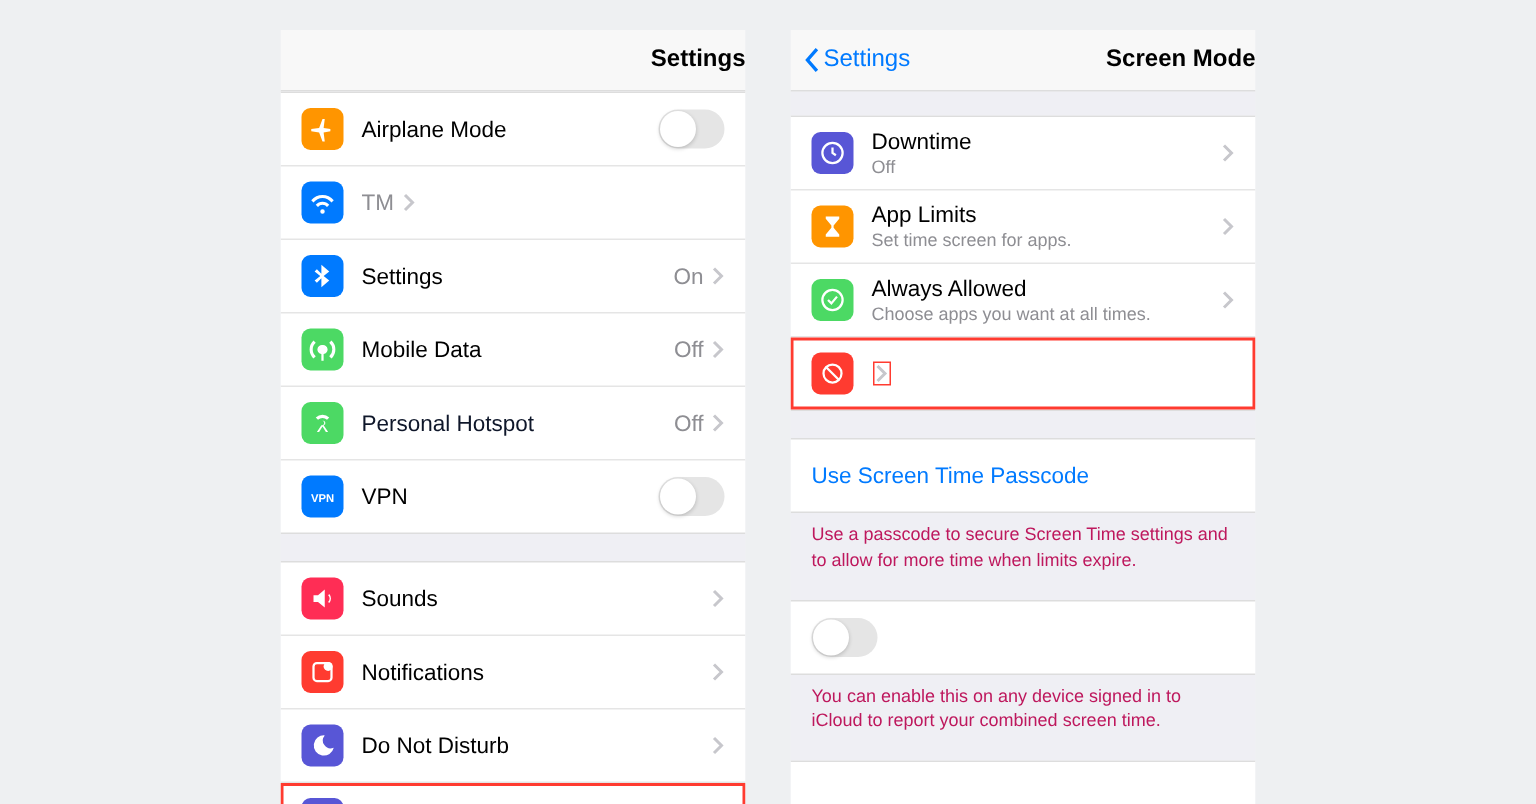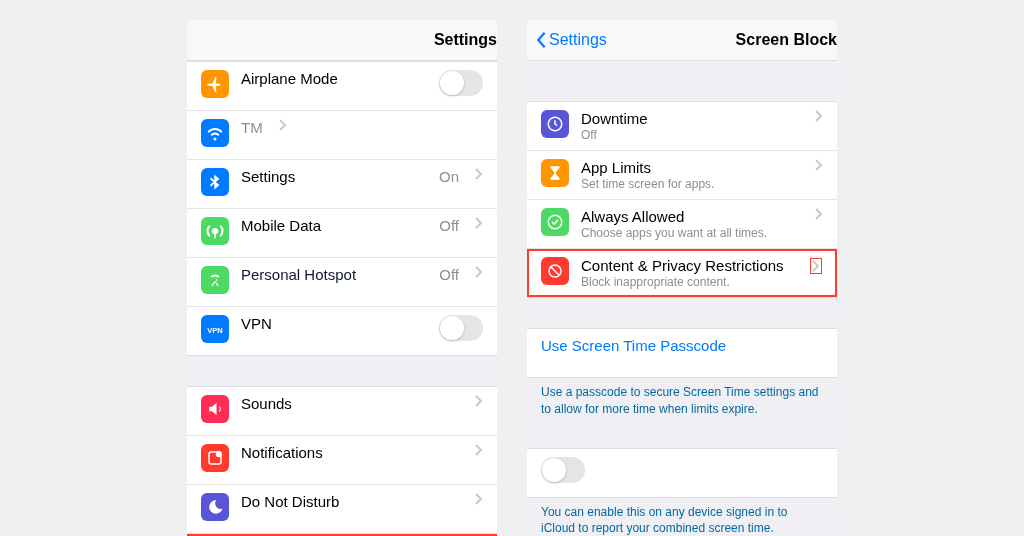--- a/index.html
+++ b/index.html
@@ -1,38 +1,38 @@
 <!DOCTYPE html>
 <html><head>
 <meta charset="utf-8">
 <style>
 body{margin:0;background:#eef0f2;font-family:-apple-system,Helvetica,Arial,sans-serif;display:flex;justify-content:center;gap:30px;padding:20px}
 .phone{width:310px;background:#efeff4;overflow:hidden}
 .header{background:#f8f8f8;height:40px;display:flex;align-items:center;justify-content:flex-end;position:relative;border-bottom:1px solid #ddd}
 .header-title{font-weight:600;font-size:16px}
 .back{position:absolute;left:8px;color:#007aff;display:flex;align-items:center;font-size:16px}
 .back svg{width:12px;height:18px;margin-right:2px}
-.group{margin-top:30px;background:#fff;border-top:1px solid #ddd;border-bottom:1px solid #ddd}
+.group{margin-top:18px;background:#fff;border-top:1px solid #ddd;border-bottom:1px solid #ddd}
 .group.tight{margin-top:0}
-.row{display:flex;align-items:flex-start;padding:8px 14px;border-bottom:1px solid #e5e5e5;min-height:32px;position:relative}
+.row{display:flex;align-items:center;padding:8px 14px;border-bottom:1px solid #e5e5e5;min-height:32px;position:relative}
 .row:last-child{border-bottom:none}
 .icon{width:28px;height:28px;border-radius:6px;display:flex;align-items:center;justify-content:center;margin-right:12px;flex:none}
 .icon svg{width:18px;height:18px;fill:#fff}
 .label{flex:1;font-size:15px;color:#000}
 .label.dim{color:#0f172a}
 .sub{font-size:12px;color:#8e8e93;margin-top:1px}
 .two-line{flex:1}
 .two-line .t{font-size:15px;color:#000}
-.detail{color:#8e8e93;font-size:15px;margin-right:16px}
+.detail{color:#8e8e93;font-size:15px;margin-right:6px}
 .chev{color:#c7c7cc;flex:none}
 .chev svg{width:8px;height:12px;display:block}
 .toggle{width:44px;height:26px;background:#e5e5e5;border-radius:13px;position:relative;flex:none}
 .toggle::after{content:"";position:absolute;width:24px;height:24px;background:#fff;border-radius:50%;top:1px;left:1px;box-shadow:0 1px 3px rgba(0,0,0,.2)}
 .link-row{color:#007aff;font-size:15px}
-.footer{font-size:12px;color:#0369a1;padding:6px 14px 0;line-height:1.4}
+.footer{font-size:12px;color:#be185d;padding:6px 14px 0;line-height:1.4}
 .hl{outline:2px solid #ff3b30;outline-offset:-2px}
 .chev.hl{outline:1px solid #ff3b30;padding:3px}
 </style>
 </head>
 <body>
 
 <div class="phone">
   <div class="header">
     <span class="header-title">Settings</span>
   </div>
@@ -160,23 +160,23 @@
 </div>
 
 <div class="phone">
   <div class="header">
     <div class="back">
       <svg viewBox="0 0 12 20">
           <path d="M10 2L3 10l7 8" stroke="#007aff" stroke-width="2.5" fill="none"></path>
         </svg>
       <span>Settings</span>
     </div>
-    <span class="header-title">Screen Block</span>
-  </div>
-  <div class="group" id="rg1" style="margin-top:40px">
+    <span class="header-title">Screen Mode</span>
+  </div>
+  <div class="group" id="rg1" style="margin-top:16px">
       <div class="row">
         <div class="icon" style="background:#5856d6">
           <svg viewBox="0 0 24 24">
             <circle cx="12" cy="12" r="9" fill="none" stroke="#fff" stroke-width="2"></circle>
             <path d="M12 7v5l3 2" stroke="#fff" stroke-width="2" fill="none"></path>
           </svg>
         </div>
         <div class="two-line">
           <div class="t">Downtime</div>
           <div class="sub">Off</div>
@@ -219,24 +219,20 @@
             <path d="M1 1l5 5-5 5" stroke="#c7c7cc" stroke-width="2" fill="none"></path>
           </svg>
         </span>
       </div>
       <div class="row hl">
         <div class="icon" style="background:#ff3b30">
           <svg viewBox="0 0 24 24">
             <circle cx="12" cy="12" r="8" fill="none" stroke="#fff" stroke-width="2"></circle>
             <path d="M6 6l12 12" stroke="#fff" stroke-width="2"></path>
           </svg>
-        </div>
-        <div class="two-line">
-          <div class="t">Content &amp; Privacy Restrictions</div>
-          <div class="sub">Block inappropriate content.</div>
         </div>
         <span class="chev hl">
           <svg viewBox="0 0 8 12">
             <path d="M1 1l5 5-5 5" stroke="#c7c7cc" stroke-width="2" fill="none"></path>
           </svg>
         </span>
       </div>
     </div>
   <div class="group">
     <div class="row">

